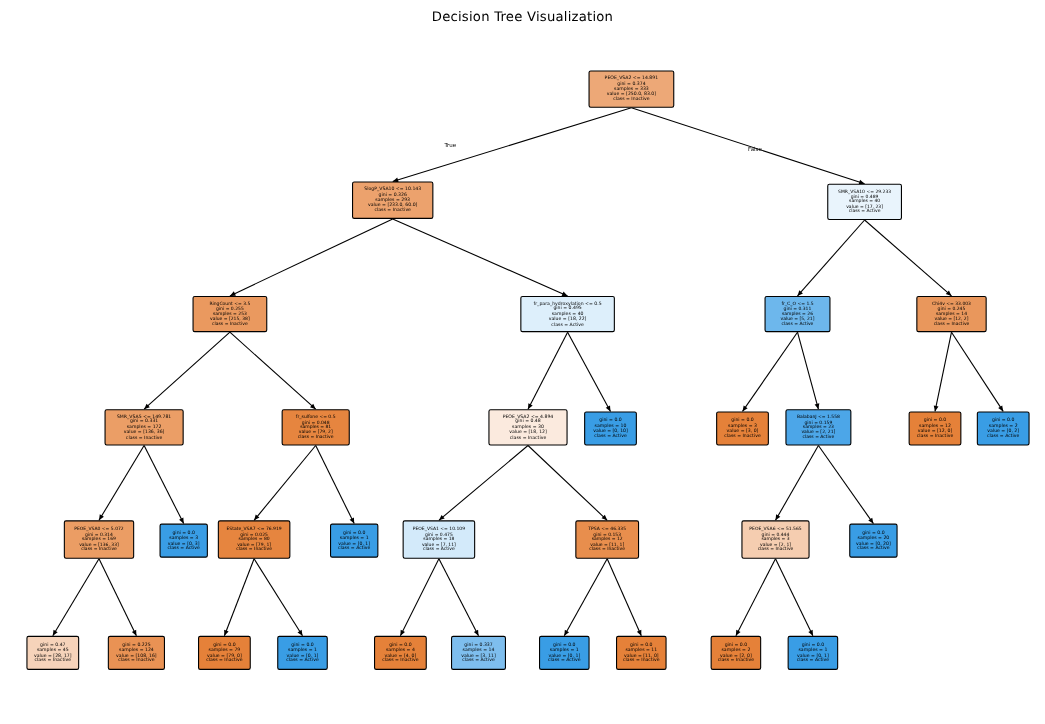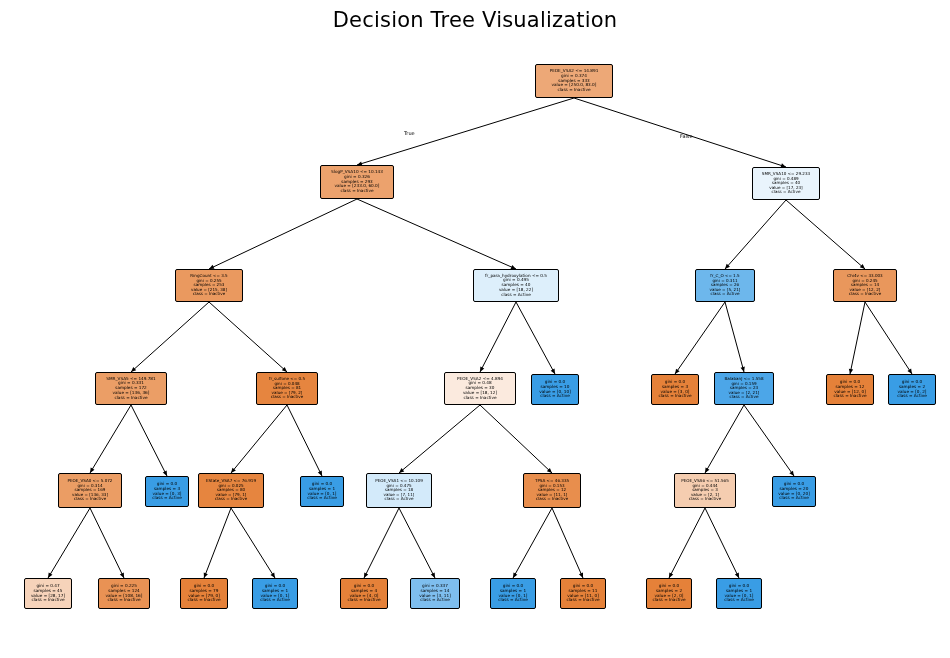--- a/index.html
+++ b/index.html
@@ -19,21 +19,21 @@
     width: 950px;
     height: 658px;
     background: #ffffff;
   }
   #chart-title {
     position: absolute;
     top: 8px;
     left: 0;
     width: 950px;
     text-align: center;
-    font-size: 21px;
+    font-size: 12px;
     color: #000000;
     letter-spacing: 0.2px;
   }
   #edges {
     position: absolute;
     top: 0; left: 0;
     width: 950px;
     height: 658px;
     pointer-events: none;
   }

